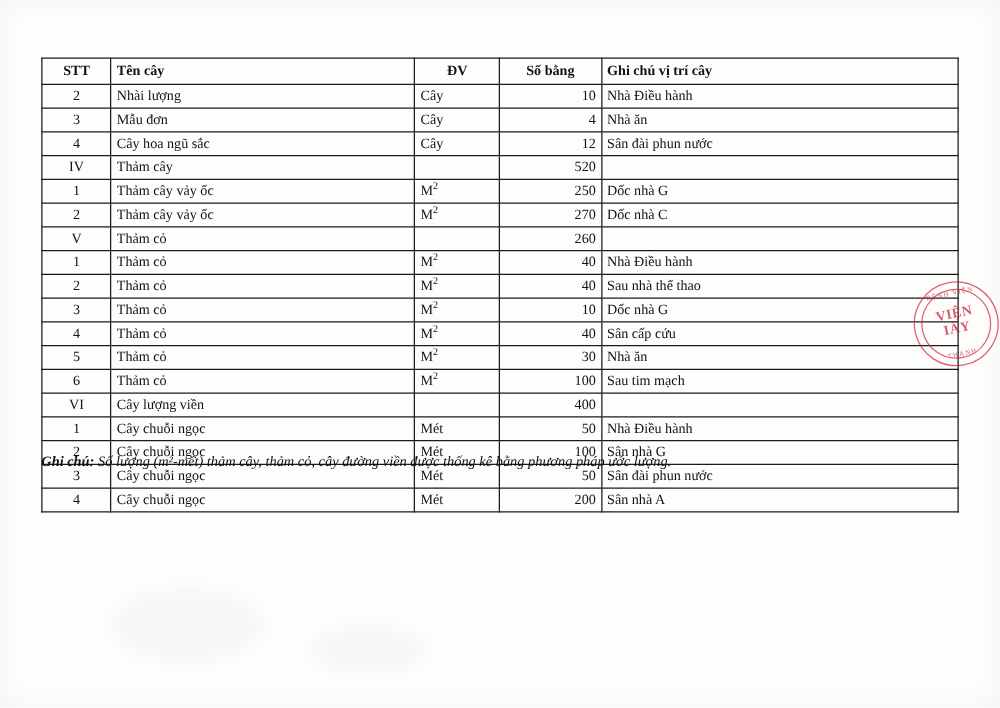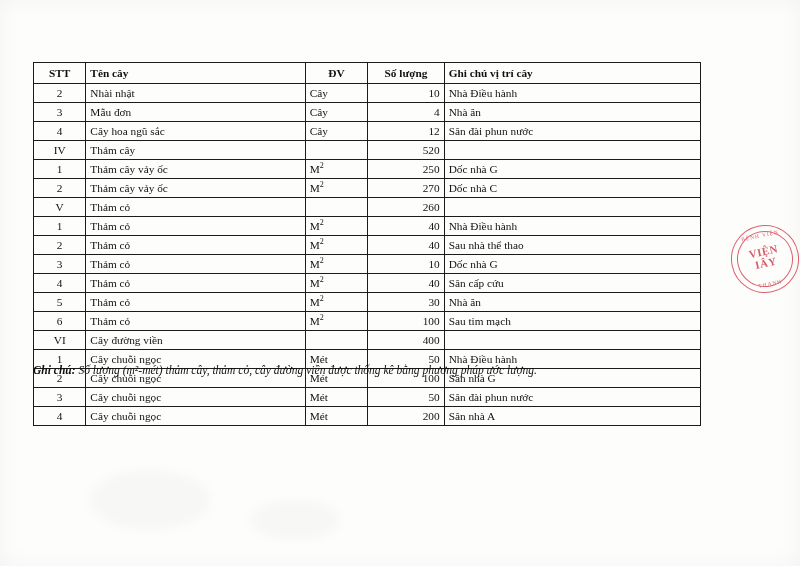--- a/index.html
+++ b/index.html
@@ -25,22 +25,22 @@
     content: "";
     position: absolute;
     left: 0; top: 0;
     width: 800px; height: 566px;
     box-shadow: inset 0 0 22px rgba(0,0,0,0.045);
     pointer-events: none;
   }
   .doc-table {
     position: absolute;
     left: 33px;
-    top: 62px;
-    width: 668px;
+    top: 46px;
+    width: 734px;
     border-collapse: collapse;
     font-size: 11.3px;
     line-height: 1.1;
   }
   .doc-table td, .doc-table th {
     border: 1px solid #1b1b1b;
     padding: 1px 4px;
     height: 16px;
     vertical-align: middle;
     font-weight: normal;
@@ -148,28 +148,28 @@
 
   <div class="smudge" style="left:90px; top:470px; width:120px; height:60px;"></div>
   <div class="smudge" style="left:250px; top:500px; width:90px; height:40px;"></div>
 
   <table class="doc-table">
     <thead>
       <tr>
         <td class="col-stt">STT</td>
         <td class="col-ten">Tên cây</td>
         <td class="col-dv">ĐV</td>
-        <td class="col-sl">Số lượng</td>
+        <td class="col-sl">Số bằng</td>
         <td class="col-gc">Ghi chú vị trí cây</td>
       </tr>
     </thead>
     <tbody id="table-body">
         <tr>
           <td class="col-stt">2</td>
-          <td class="col-ten">Nhài nhật</td>
+          <td class="col-ten">Nhài lượng</td>
           <td class="col-dv">Cây</td>
           <td class="col-sl">10</td>
           <td class="col-gc">Nhà Điều hành</td>
         </tr>
         <tr>
           <td class="col-stt">3</td>
           <td class="col-ten">Mẫu đơn</td>
           <td class="col-dv">Cây</td>
           <td class="col-sl">4</td>
           <td class="col-gc">Nhà ăn</td>
@@ -246,21 +246,21 @@
         </tr>
         <tr>
           <td class="col-stt">6</td>
           <td class="col-ten">Thảm cỏ</td>
           <td class="col-dv">M<sup>2</sup></td>
           <td class="col-sl">100</td>
           <td class="col-gc">Sau tim mạch</td>
         </tr>
         <tr class="group">
           <td class="col-stt">VI</td>
-          <td class="col-ten">Cây đường viền</td>
+          <td class="col-ten">Cây lượng viền</td>
           <td class="col-dv"></td>
           <td class="col-sl">400</td>
           <td class="col-gc"></td>
         </tr>
         <tr>
           <td class="col-stt">1</td>
           <td class="col-ten">Cây chuỗi ngọc</td>
           <td class="col-dv">Mét</td>
           <td class="col-sl">50</td>
           <td class="col-gc">Nhà Điều hành</td>

